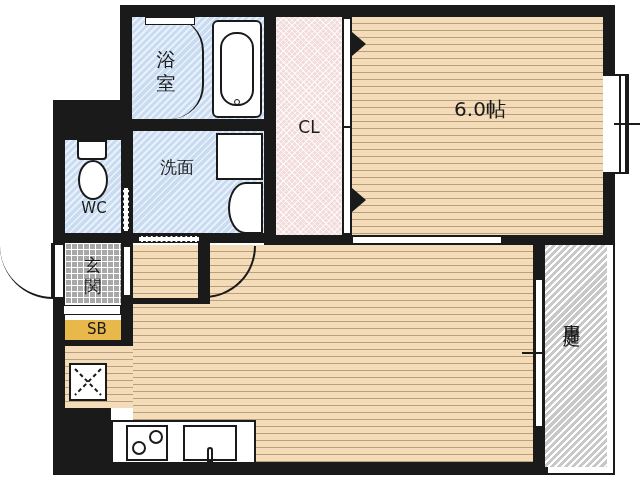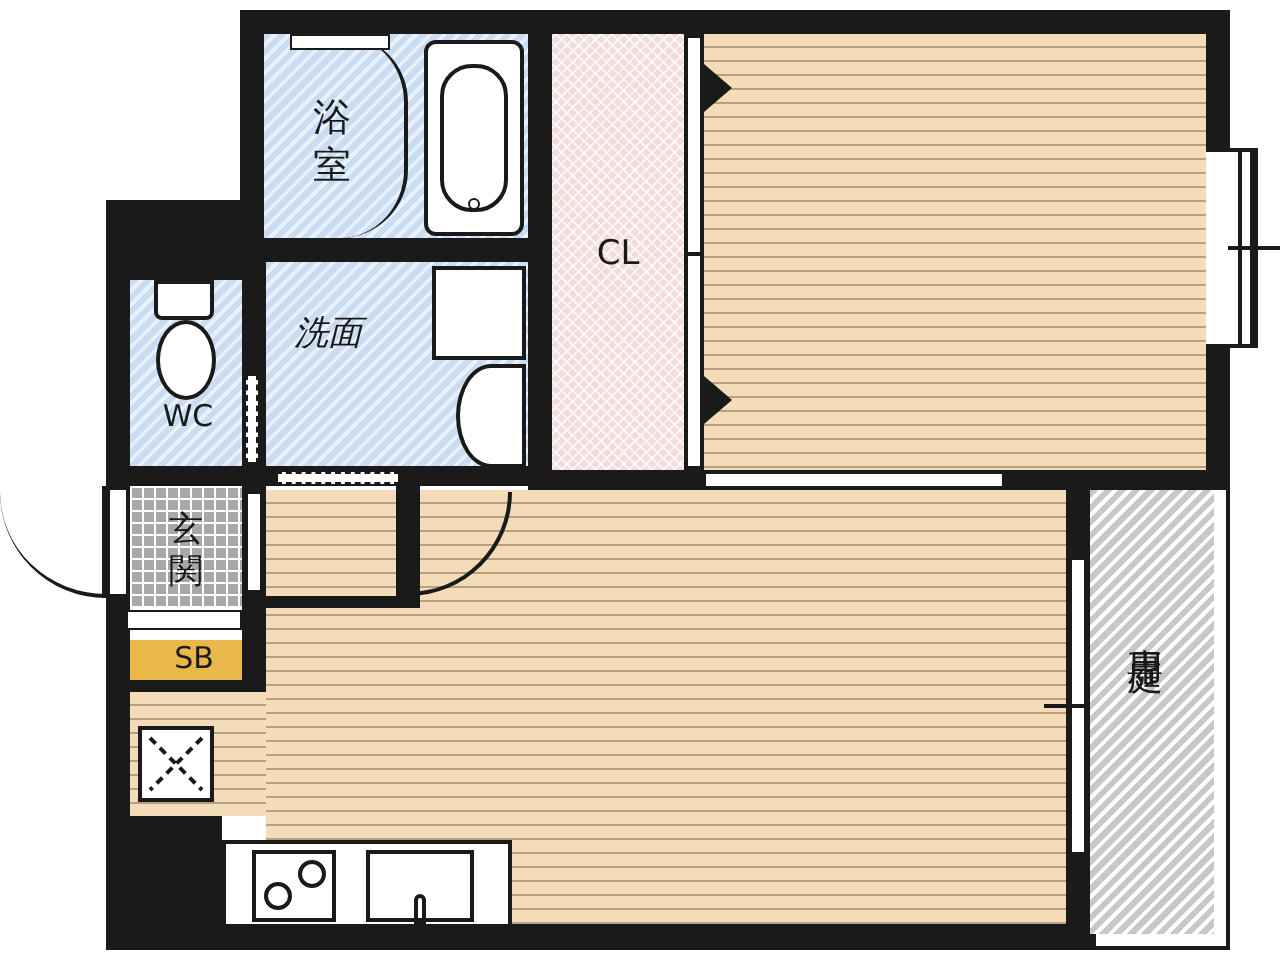--- a/index.html
+++ b/index.html
@@ -42,37 +42,38 @@
 <div class="abs wall" style="left:264px;top:5px;width:12px;height:240px;"></div>
 <div class="abs pink" style="left:276px;top:17px;width:66px;height:218px;"></div>
 <div class="abs label" style="left:285px;top:117px;width:48px;font-size:17px;">CL</div>
 <div class="abs" style="left:342px;top:17px;width:10px;height:218px;background:#ffffff;border:2px solid #1a1a1a;"></div>
 <div class="abs" style="left:342px;top:126px;width:10px;height:2px;background:#1a1a1a;"></div>
 
 <div class="abs wood" style="left:352px;top:17px;width:251px;height:218px;"></div>
 <div class="abs" style="left:352px;top:32px;width:0;height:0;border-top:12px solid transparent;border-bottom:12px solid transparent;border-left:14px solid #1a1a1a;"></div>
 <div class="abs" style="left:352px;top:188px;width:0;height:0;border-top:12px solid transparent;border-bottom:12px solid transparent;border-left:14px solid #1a1a1a;"></div>
 <div class="abs label" style="left:425px;top:97px;width:110px;font-size:20px;">
+  <div>6.0帖</div>
 </div>
 <div class="abs" style="left:603px;top:74px;width:26px;height:100px;background:#ffffff;border:2px solid #1a1a1a;border-left:none;"></div>
 <div class="abs" style="left:619px;top:74px;width:8px;height:100px;border-left:2px solid #1a1a1a;border-right:2px solid #1a1a1a;"></div>
 <div class="abs" style="left:614px;top:123px;width:26px;height:2px;background:#1a1a1a;"></div>
 
 <div class="abs wall" style="left:264px;top:235px;width:351px;height:10px;"></div>
 <div class="abs" style="left:352px;top:236px;width:150px;height:8px;background:#ffffff;border:1.5px solid #1a1a1a;"></div>
 
 <div class="abs blue" style="left:65px;top:140px;width:56px;height:95px;"></div>
 <div class="abs fixture" style="left:77px;top:140px;width:30px;height:20px;border-radius:0 0 4px 4px;"></div>
 <div class="abs fixture" style="left:78px;top:160px;width:30px;height:40px;border-radius:50%;"></div>
 <div class="abs label" style="left:72px;top:199px;width:44px;font-size:15px;">WC</div>
 <div class="abs wall" style="left:121px;top:140px;width:12px;height:95px;"></div>
 <div class="abs" style="left:123px;top:187px;width:6px;height:45px;background:#ffffff;border:1px dashed #1a1a1a;"></div>
 
 <div class="abs blue" style="left:133px;top:131px;width:131px;height:104px;"></div>
-<div class="abs label" style="left:124px;top:157px;width:80px;font-size:17px;font-style:italic;">
+<div class="abs label" style="left:137px;top:157px;width:80px;font-size:17px;">
   <div>洗面</div>
 </div>
 <div class="abs fixture" style="left:216px;top:133px;width:47px;height:47px;"></div>
 <div class="abs fixture" style="left:228px;top:182px;width:35px;height:52px;border-radius:50% 0 0 50%;"></div>
 <div class="abs wall" style="left:53px;top:233px;width:212px;height:10px;"></div>
 <div class="abs" style="left:138px;top:236px;width:62px;height:6px;background:#ffffff;border:1px dashed #1a1a1a;"></div>
 
 <div class="abs tile" style="left:65px;top:243px;width:56px;height:60px;"></div>
 <div class="abs label" style="left:75px;top:255px;width:36px;font-size:17px;">
   <div>玄</div>

